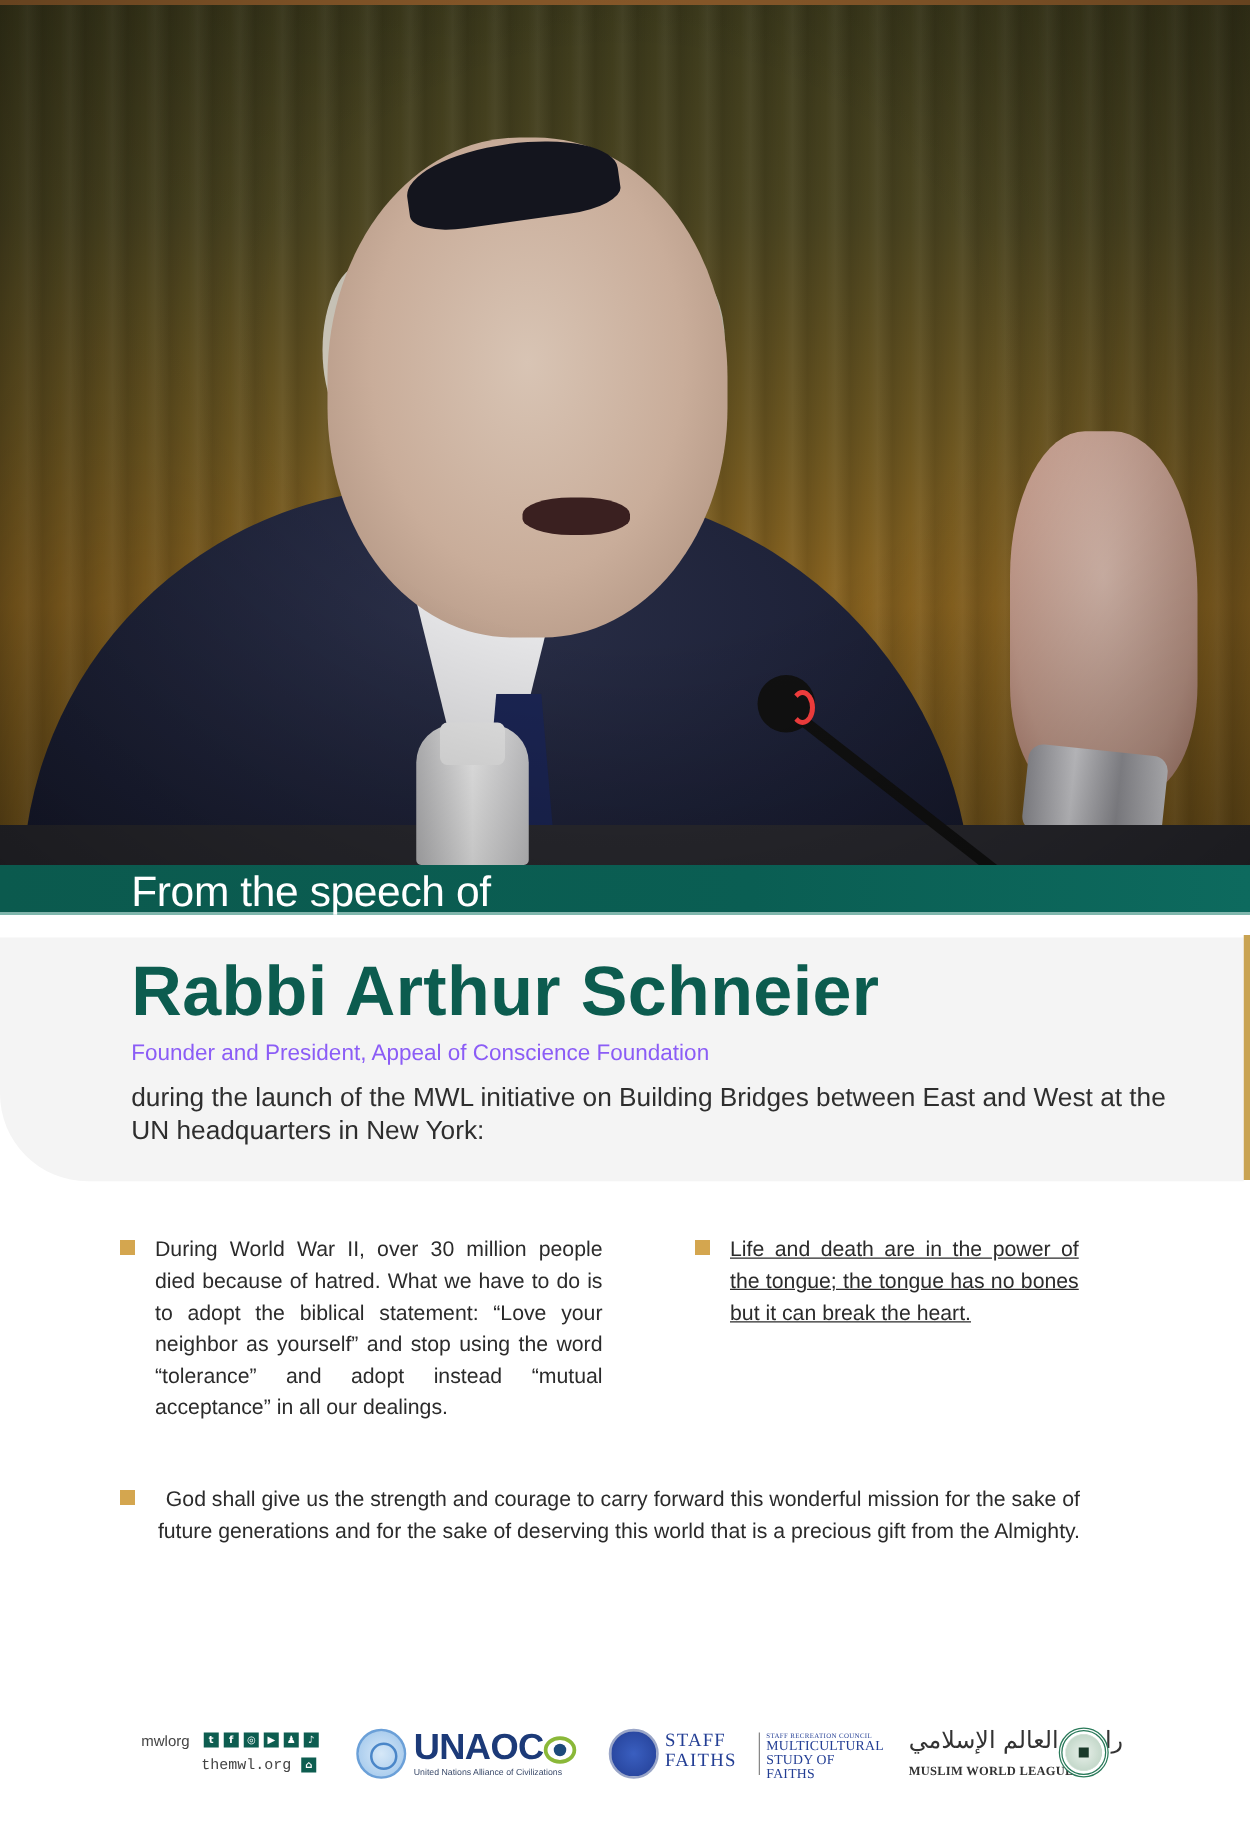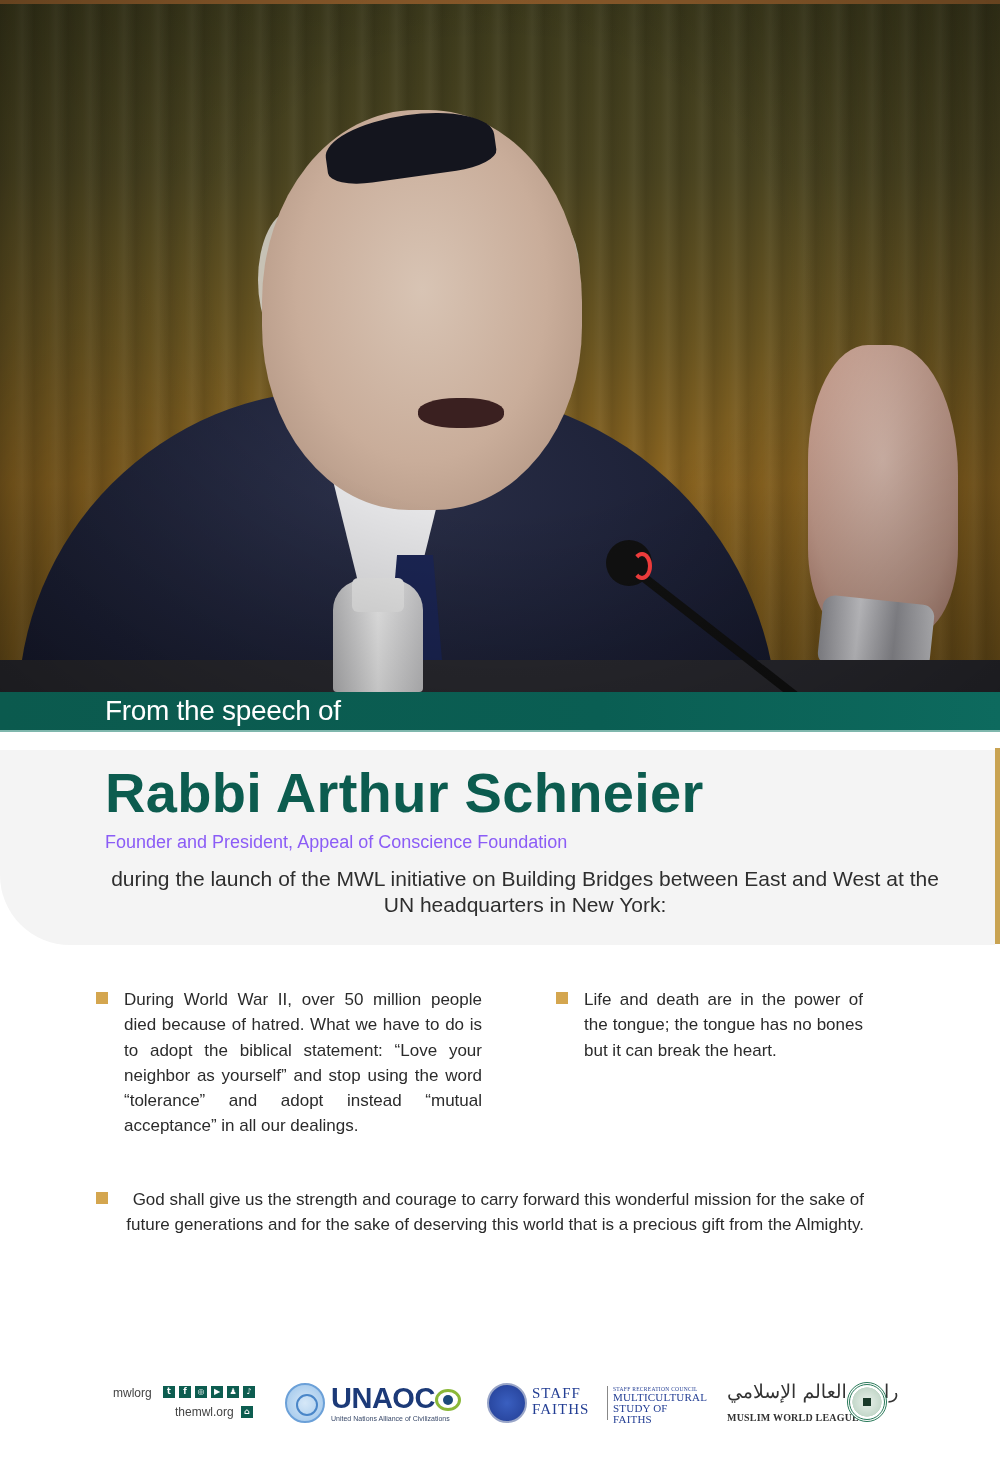--- a/index.html
+++ b/index.html
@@ -45,51 +45,51 @@
   .mic-ring { position: absolute; left: 632px; top: 552px; width: 20px; height: 28px; border: 4px solid #ff4040; border-radius: 50%; border-left-color: transparent; }
   .mic-stem { position: absolute; left: 640px; top: 570px; width: 260px; height: 9px; background: #111; transform-origin: 0 50%; transform: rotate(38deg); }
 
   
   .speech-banner {
     position: absolute; left: 0; top: 692px; width: 1000px; height: 40px;
     background: linear-gradient(90deg, #0b5a4e 0%, #0a5e53 60%, #0d6a5e 100%);
     border-bottom: 2px solid #7fb7ad;
   }
   .speech-banner span {
-    position: absolute; left: 105px; top: 3px; color: #ffffff; font-size: 28px; font-weight: 300; letter-spacing: -0.3px;
+    position: absolute; left: 105px; top: 3px; color: #ffffff; font-size: 34px; font-weight: 300; letter-spacing: -0.3px;
     font-family: "Liberation Sans", sans-serif;
   }
 
   
   .speaker-panel {
     position: absolute; left: 0; top: 750px; width: 995px; height: 195px;
     background: #f4f4f4; border-bottom-left-radius: 70px;
   }
   .gold-edge { position: absolute; left: 995px; top: 748px; width: 5px; height: 196px; background: #c9a352; }
   .speaker-name {
     position: absolute; left: 105px; top: 760px; font-size: 56px; font-weight: bold; color: #0c5c4f;
     letter-spacing: 0.3px; font-family: "Liberation Sans", sans-serif;
   }
   .speaker-role { position: absolute; left: 105px; top: 832px; font-size: 18px; color: #8b5cf6; }
-  .speaker-context { position: absolute; left: 105px; top: 866px; width: 840px; font-size: 21px; line-height: 26px; color: #2e2e2e; text-align: center; }
+  .speaker-context { position: absolute; left: 105px; top: 866px; width: 840px; font-size: 21px; line-height: 26px; color: #2e2e2e; }
 
   
   .quote { position: absolute; font-size: 17px; line-height: 25.3px; color: #2b2b2b; }
   .quote .bullet { position: absolute; left: -28px; top: 5px; width: 12px; height: 12px; background: #d4a64f; }
   .quote p { text-align: justify; }
   .q1 { left: 124px; top: 987px; width: 358px; }
-  .q2 { left: 584px; top: 987px; width: 279px; }
+  .q2 { left: 584px; top: 987px; width: 279px; text-decoration: underline; }
   .q3 { left: 124px; top: 1187px; width: 740px; }
 
   
   .footer-social { position: absolute; left: 113px; top: 1383px; width: 145px; height: 40px; }
   .footer-social .handle { position: absolute; left: 0; top: 3px; font-size: 12px; color: #444; }
   .footer-social .icons { position: absolute; left: 50px; top: 3px; display: flex; gap: 4px; }
   .sq { width: 12px; height: 12px; background: #0d5d50; color: #fff; font-size: 8px; line-height: 12px; text-align: center; font-weight: bold; font-family: "DejaVu Sans", sans-serif; }
-  .footer-social .site { position: absolute; left: 62px; top: 22px; font-size: 12px; color: #444; }
+  .footer-social .site { position: absolute; left: 48px; top: 22px; font-size: 12px; color: #444; font-family: Liberation Mono, monospace; }
   .footer-social .home { position: absolute; left: 128px; top: 23px; }
 
   .logo-unaoc { position: absolute; left: 285px; top: 1382px; width: 180px; height: 44px; text-decoration: underline; }
   .un-globe { position: absolute; left: 0; top: 1px; width: 40px; height: 40px; border-radius: 50%; border: 2px solid #6ba0d8; background: radial-gradient(circle,#d6e8f8 0%, #9cc4ea 100%); }
   .un-globe::after { content:""; position:absolute; left:9px; top:9px; width:18px; height:18px; border-radius:50%; border:2px solid #4a86c8; }
   .unaoc-word { position: absolute; left: 46px; top: 0px; font-size: 29px; font-weight: bold; color: #1c3a78; letter-spacing: -0.5px; }
   .unaoc-eye { position: absolute; left: 150px; top: 7px; width: 26px; height: 22px; border-radius: 50%; border: 3px solid #8ab838; }
   .unaoc-eye::after { content:""; position:absolute; left:5px; top:3px; width:10px; height:10px; border-radius:50%; background:#1c4a7a; }
   .unaoc-sub { position: absolute; left: 46px; top: 33px; font-size: 7px; color: #3a4a6a; white-space: nowrap; }
 
@@ -136,21 +136,21 @@
 </div>
 
 <div class="speaker-panel"></div>
 <div class="gold-edge"></div>
 <div class="speaker-name">Rabbi Arthur Schneier</div>
 <div class="speaker-role">Founder and President, Appeal of Conscience Foundation</div>
 <div class="speaker-context">during the launch of the MWL initiative on Building Bridges between East and West at the UN headquarters in New York:</div>
 
 <div class="quote q1">
   <span class="bullet"></span>
-  <p>During World War II, over 50 million people died because of hatred. What we have to do is to adopt the biblical statement: “Love your neighbor as yourself” and stop using the word “tolerance” and adopt instead “mutual acceptance” in all our dealings.</p>
+  <p>During World War II, over 30 million people died because of hatred. What we have to do is to adopt the biblical statement: “Love your neighbor as yourself” and stop using the word “tolerance” and adopt instead “mutual acceptance” in all our dealings.</p>
 </div>
 <div class="quote q2">
   <span class="bullet"></span>
   <p>Life and death are in the power of the tongue; the tongue has no bones but it can break the heart.</p>
 </div>
 <div class="quote q3">
   <span class="bullet"></span>
   <p style="text-align:right">God shall give us the strength and courage to carry forward this wonderful mission for the sake of future generations and for the sake of deserving this world that is a precious gift from the Almighty.</p>
 </div>
 

